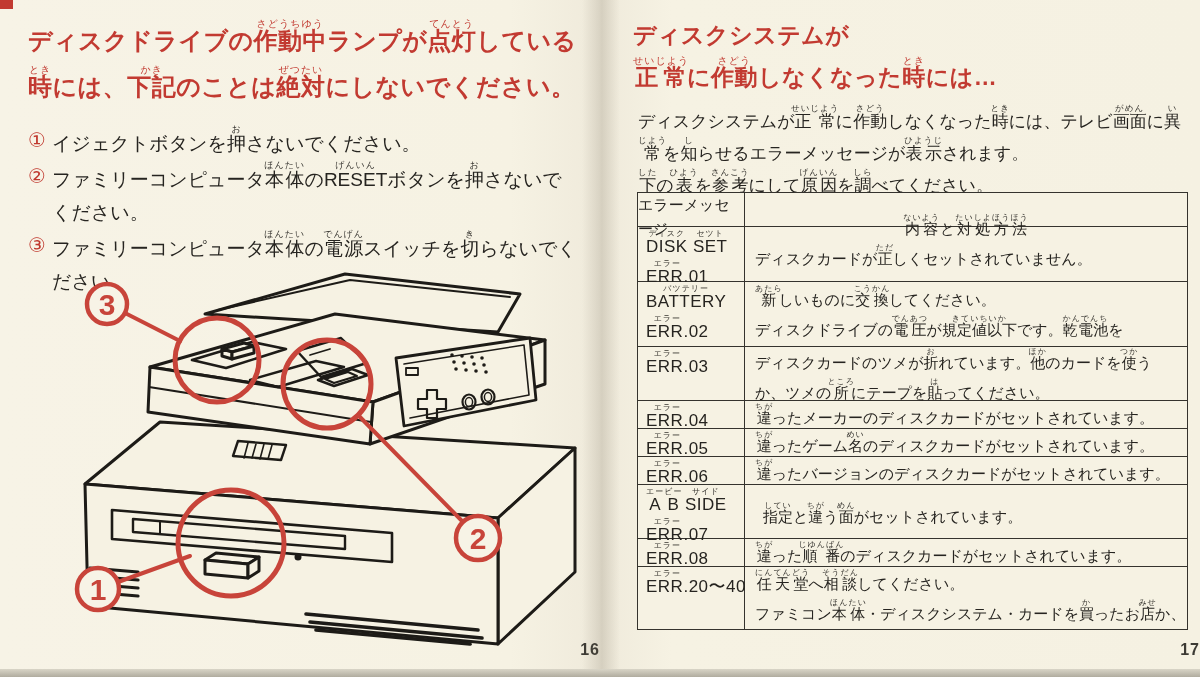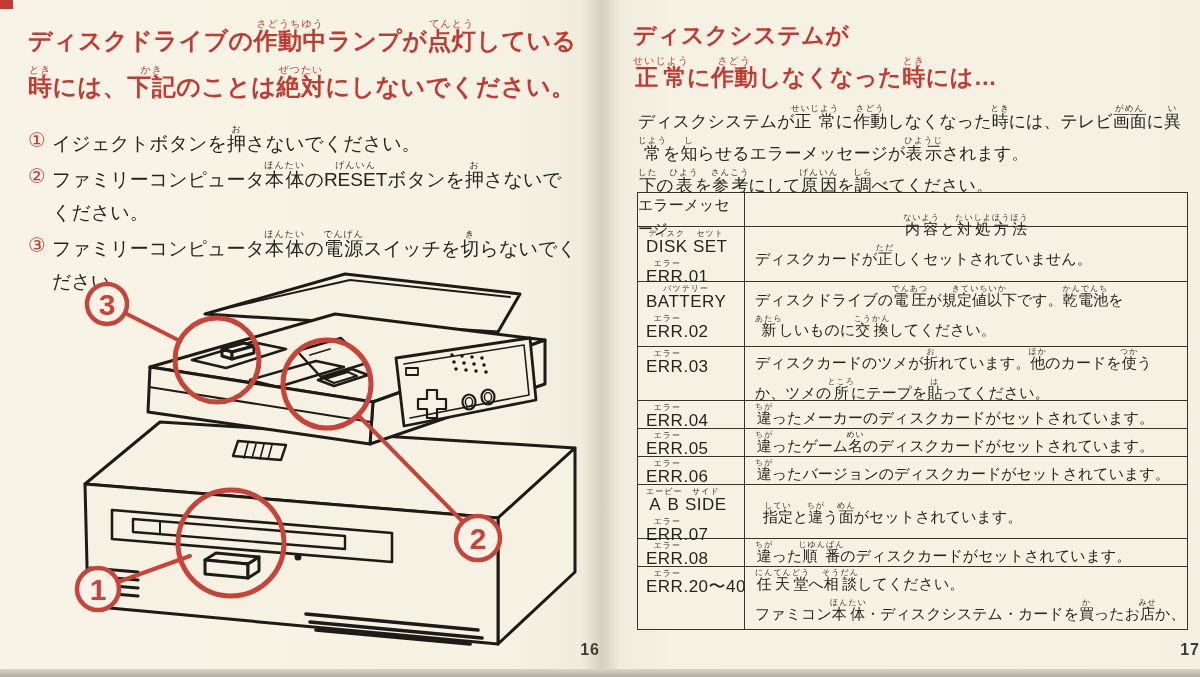--- a/index.html
+++ b/index.html
@@ -236,22 +236,22 @@
             <div class="t-desc">
               <div class="desc-line">ディスクカードが<ruby>正<rt>ただ</rt></ruby>しくセットされていません。</div>
             </div>
           </div>
           <div class="t-row" style="height: 65px;">
             <div class="t-label">
               <div class="lab-line"><ruby>BATTERY<rt>バツテリー</rt></ruby></div>
               <div class="lab-line"><ruby>ERR.<rt>エラー</rt></ruby>02</div>
             </div>
             <div class="t-desc">
+              <div class="desc-line"><ruby>新<rt>あたら</rt></ruby>しいものに<ruby>交換<rt>こうかん</rt></ruby>してください。</div>
               <div class="desc-line">ディスクドライブの<ruby>電圧<rt>でんあつ</rt></ruby>が<ruby>規定値以下<rt>きていちいか</rt></ruby>です。<ruby>乾電池<rt>かんでんち</rt></ruby>を</div>
-              <div class="desc-line"><ruby>新<rt>あたら</rt></ruby>しいものに<ruby>交換<rt>こうかん</rt></ruby>してください。</div>
             </div>
           </div>
           <div class="t-row" style="height: 54px;">
             <div class="t-label">
               <div class="lab-line"><ruby>ERR.<rt>エラー</rt></ruby>03</div>
             </div>
             <div class="t-desc">
               <div class="desc-line">ディスクカードのツメが<ruby>折<rt>お</rt></ruby>れています。<ruby>他<rt>ほか</rt></ruby>のカードを<ruby>使<rt>つか</rt></ruby>う</div>
               <div class="desc-line">か、ツメの<ruby>所<rt>ところ</rt></ruby>にテープを<ruby>貼<rt>は</rt></ruby>ってください。</div>
             </div>

